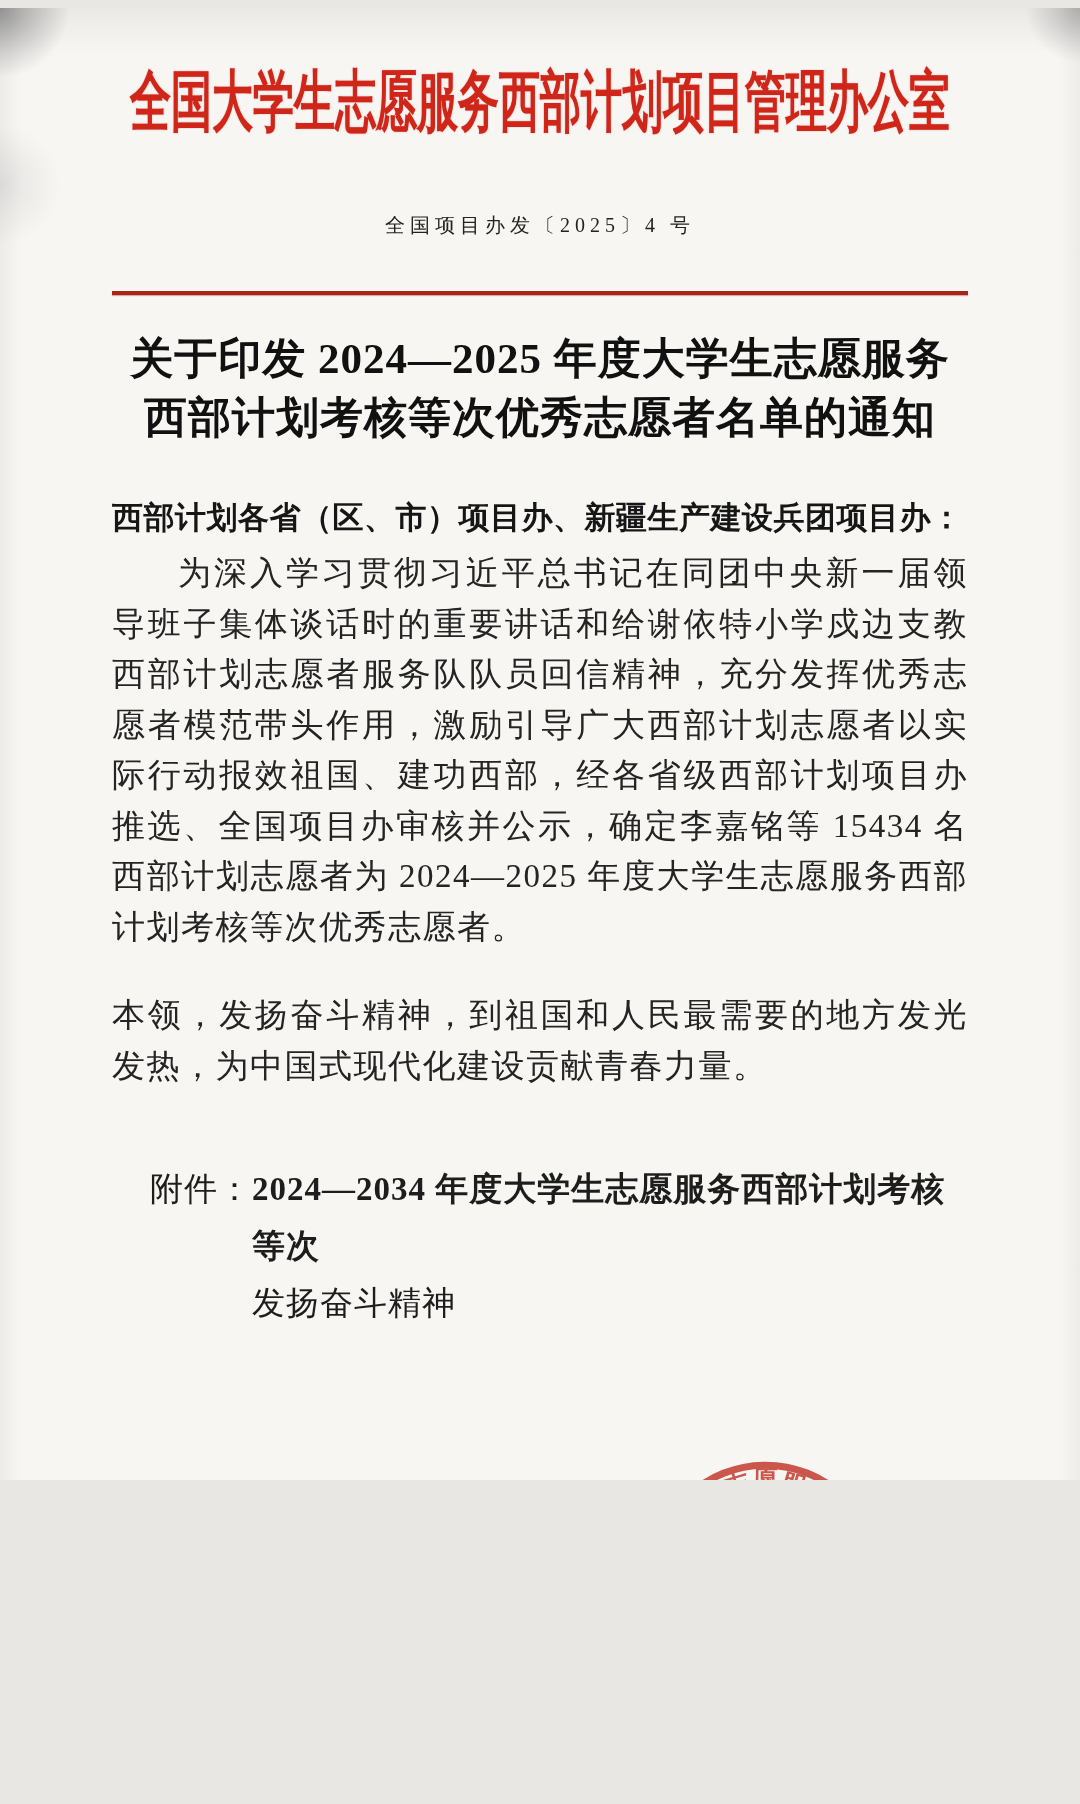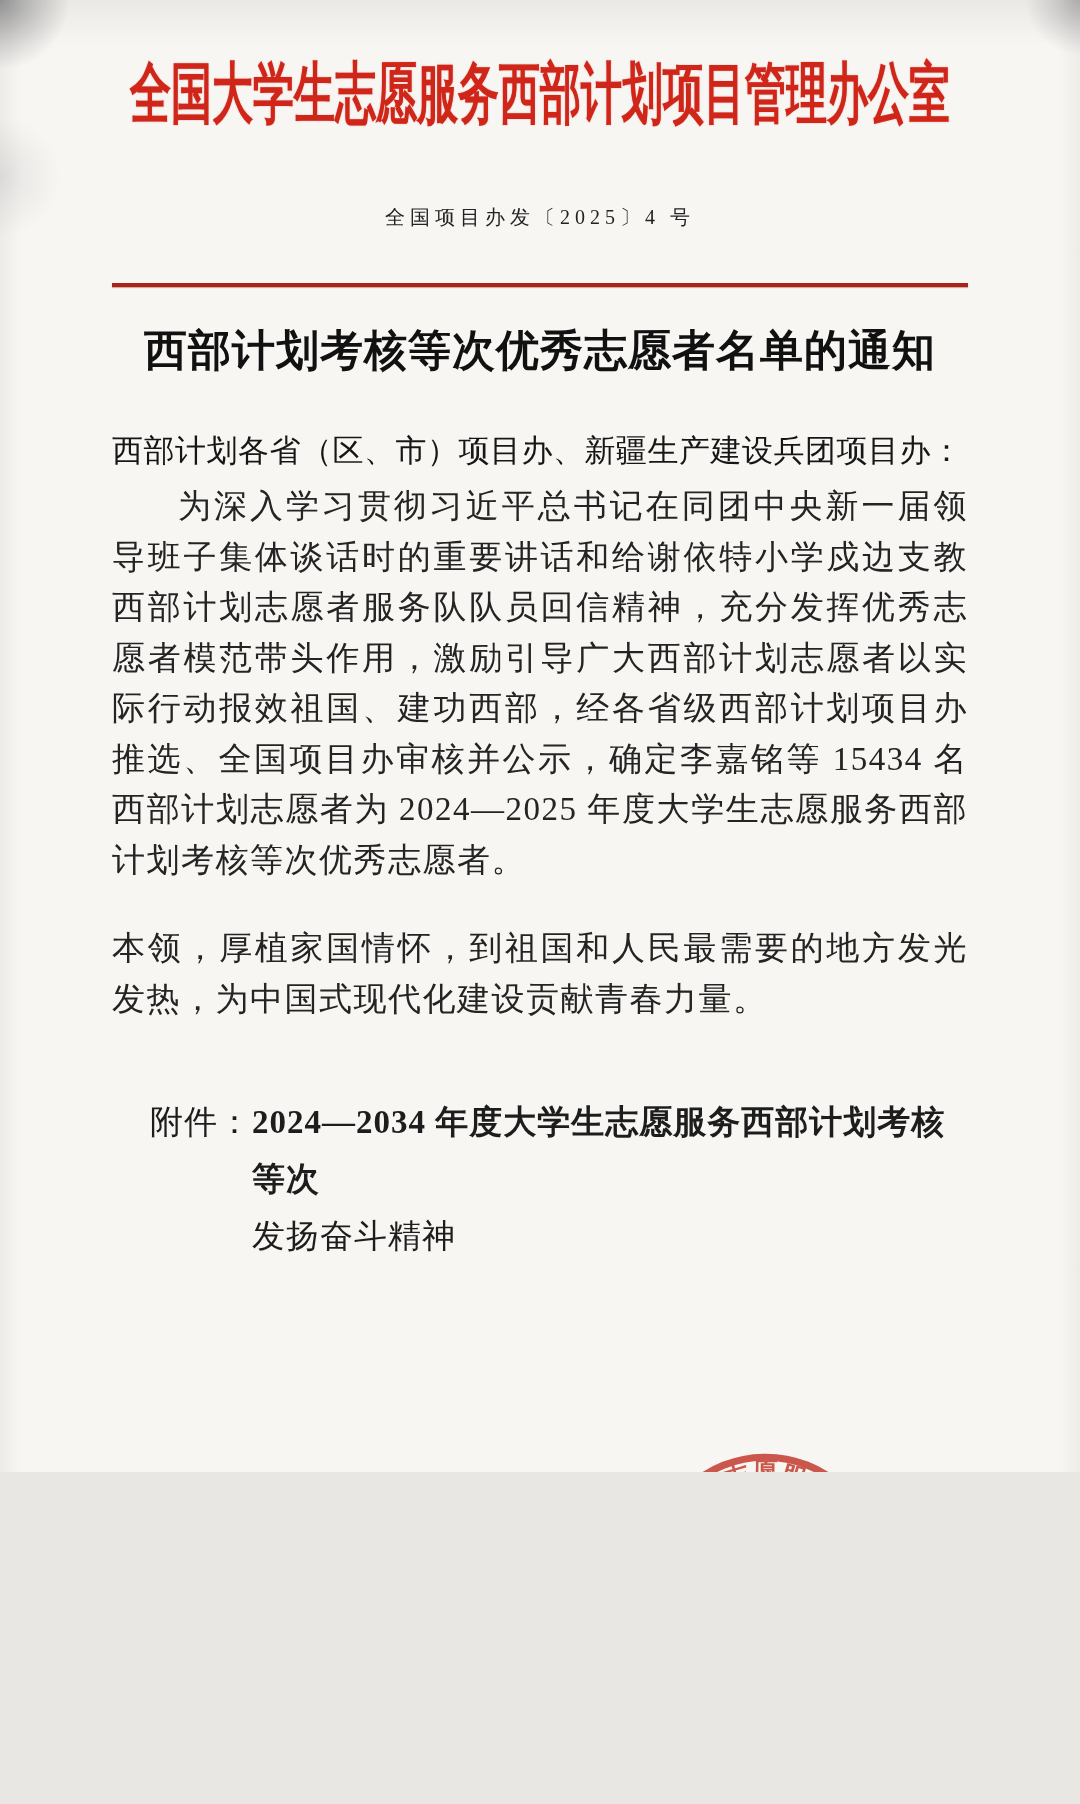--- a/index.html
+++ b/index.html
@@ -1,21 +1,21 @@
 <!DOCTYPE html>
 <html lang="zh"><head>
 <meta charset="utf-8">
 <style>
   * { margin: 0; padding: 0; box-sizing: border-box; }
   html, body { background: #e8e7e4; }
   .page {
     position: relative;
     width: 1080px;
     height: 1472px;
-    margin: 0 auto;
+    margin: 8px auto;
     background: #f7f6f3;
     background-image:
       radial-gradient(circle at 0% 0%, rgba(50,50,55,0.45) 0px, rgba(50,50,55,0) 70px),
       radial-gradient(circle at 100% 0%, rgba(50,50,55,0.30) 0px, rgba(50,50,55,0) 55px),
       radial-gradient(circle at 0% 12%, rgba(80,80,85,0.12) 0px, rgba(80,80,85,0) 60px),
       linear-gradient(to bottom, rgba(120,118,112,0.10) 0%, rgba(120,118,112,0) 3%),
       linear-gradient(to right, rgba(120,118,112,0.08) 0%, rgba(120,118,112,0) 2%, rgba(120,118,112,0) 98%, rgba(120,118,112,0.08) 100%);
     overflow: hidden;
     font-family: "Liberation Serif", "DejaVu Serif", serif;
     color: #1f1f1f;
@@ -61,21 +61,21 @@
     font-size: 43px;
     font-weight: bold;
     line-height: 59px;
     letter-spacing: 1px;
     color: #111;
   }
 
   .salutation {
     margin-top: 50px;
     font-family: "Liberation Sans", "DejaVu Sans", sans-serif;
-    font-weight: normal;
+    font-weight: bold;
     font-size: 31px;
     letter-spacing: 0.5px;
     color: #161616;
   }
 
   .body-text p {
     font-size: 33px;
     line-height: 50.5px;
     letter-spacing: 1.5px;
     text-align: justify;
@@ -130,28 +130,29 @@
 
     <div class="header-title">
       <span>全国大学生志愿服务西部计划项目管理办公室</span>
     </div>
 
     <div class="doc-number">全国项目办发〔2025〕4 号</div>
 
     <div class="red-rule"></div>
 
     <div class="doc-title">
+      <div>关于印发 2024—2025 年度大学生志愿服务</div>
       <div>西部计划考核等次优秀志愿者名单的通知</div>
     </div>
 
     <div class="salutation">西部计划各省（区、市）项目办、新疆生产建设兵团项目办：</div>
 
     <div class="body-text">
       <p class="indent para-1">为深入学习贯彻习近平总书记在同团中央新一届领导班子集体谈话时的重要讲话和给谢依特小学戍边支教西部计划志愿者服务队队员回信精神，充分发挥优秀志愿者模范带头作用，激励引导广大西部计划志愿者以实际行动报效祖国、建功西部，经各省级西部计划项目办推选、全国项目办审核并公示，确定李嘉铭等 15434 名西部计划志愿者为 2024—2025 年度大学生志愿服务西部计划考核等次优秀志愿者。</p>
-      <p class="para-3">本领，厚植家国情怀，到祖国和人民最需要的地方发光发热，为中国式现代化建设贡献青春力量。</p>
+      <p class="para-3">本领，发扬奋斗精神，到祖国和人民最需要的地方发光发热，为中国式现代化建设贡献青春力量。</p>
     </div>
 
     <div class="attachment">
       <div class="att-label">附件：</div>
       <div class="att-lines">
         <div>2024—2034 年度大学生志愿服务西部计划考核等次</div>
         <div>发扬奋斗精神</div>
       </div>
     </div>
 

